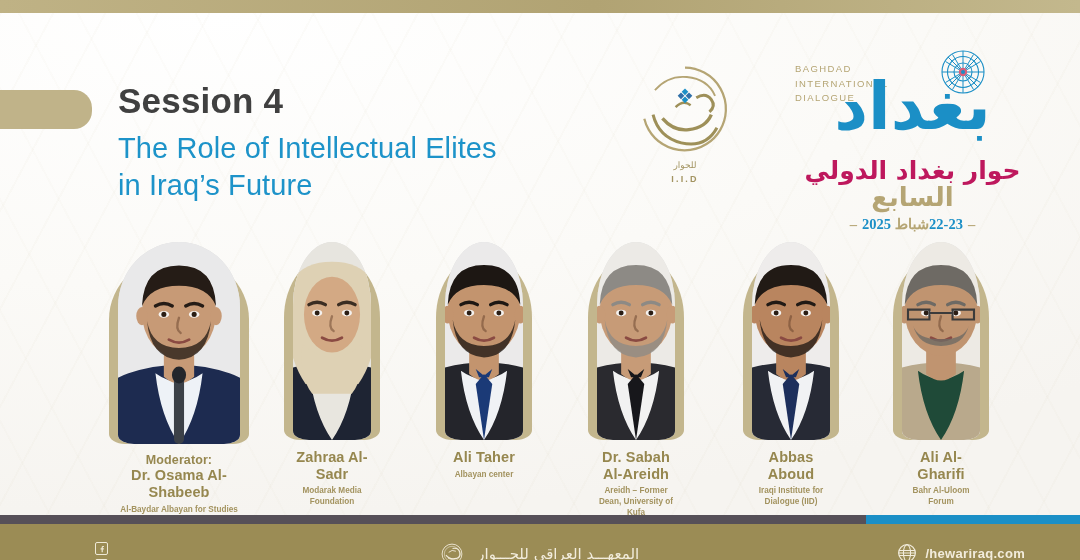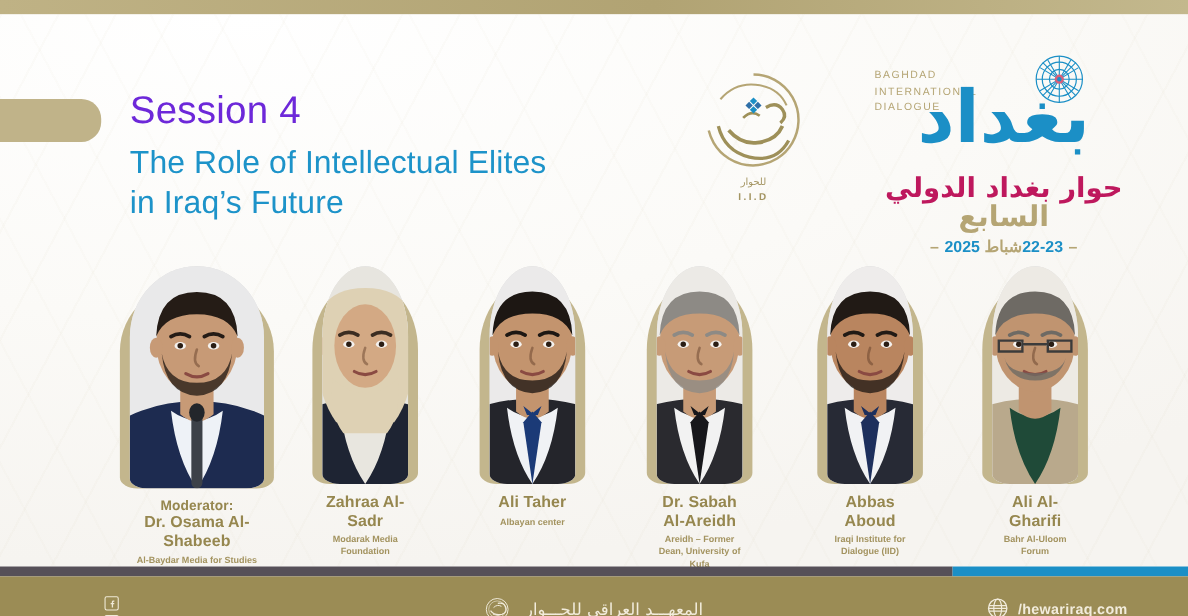--- a/index.html
+++ b/index.html
@@ -47,22 +47,22 @@
   .gold-tab {
     position: absolute; left: 0; top: 90px;
     width: 92px; height: 39px;
     background: #c0b389;
     border-radius: 0 18px 18px 0;
   }
 
   
   .heading { position: absolute; left: 118px; top: 82px; width: 540px; }
   .session-no {
-    font-size: 35px; font-weight: 400; letter-spacing: .2px;
-    color: #6d28d9; line-height: 1.1;
+    font-size: 35px; font-weight: 700; letter-spacing: .2px;
+    color: #404040; line-height: 1.1;
   }
   .session-title {
     margin-top: 9px;
     font-size: 29px; font-weight: 400; line-height: 1.28;
     color: #1d93c9; letter-spacing: .1px;
   }
   .session-title .l2 { display: block; }
 
   
   .iid-logo { position: absolute; left: 630px; top: 58px; width: 110px; height: 130px; }
@@ -99,21 +99,21 @@
     font-family: "DejaVu Sans", sans-serif;
   }
   .bid-arabic-ord {
     position: absolute; left: 0; top: 152px; width: 275px; text-align: center;
     font-size: 26px; color: #b5a574; direction: rtl; font-weight: 700;
     font-family: "DejaVu Sans", sans-serif;
   }
   .bid-date {
     position: absolute; left: 0; top: 186px; width: 275px; text-align: center;
     font-size: 14.5px; direction: rtl; font-weight: 700;
-    font-family: Liberation Sans, sans-serif; color: #1b8fc6;
+    font-family: Liberation Serif, serif; color: #1b8fc6;
     white-space: nowrap;
   }
   .bid-date .gold { color: #b5a574; }
   .bid-date .dash { color: #b5a574; padding: 0 5px; }
 
   
   .speakers { position: absolute; left: 0; top: 242px; width: 1080px; height: 260px; }
   .speaker { position: absolute; top: 0; padding-left: 44px; }
   .photo-wrap { position: relative; }
   .arch-back {
@@ -275,21 +275,21 @@
               <circle cx="59" cy="43" r="1.5" fill="#2a1d14"></circle>
               <path d="M50 45 q-2.5 7 1 9" stroke="rgba(90,55,35,.45)" stroke-width="1.4" fill="none" stroke-linecap="round"></path>
               <path d="M44 58 q6 3.5 12 0" stroke="#8a4a42" stroke-width="1.7" fill="none" stroke-linecap="round"></path>
               <path d="M31 47 q2 22 19 23 q17 -1 19 -23 q-3 16 -19 16 q-16 0 -19 -16 Z" fill="#251c16" opacity=".78"></path>
               <rect x="47" y="76" width="6" height="44" rx="3" fill="#3c4148"></rect>
               <ellipse cx="50" cy="79" rx="4.2" ry="5" fill="#23262b"></ellipse>
             </svg>
           </div>
         </div>
         <div class="sp-name"><span class="mod">Moderator:</span><span>Dr. Osama Al-Shabeeb</span></div>
-        <div class="sp-org">Al-Baydar Media for Studies</div>
+        <div class="sp-org">Al-Baydar Albayan for Studies</div>
       </div>
       <div class="speaker" style="left: 249px; width: 122px;">
         <div class="photo-wrap" style="height: 198px;">
           <div class="arch-back"></div>
           <div class="photo" style="height: 198px;">
             <svg viewBox="0 0 100 120" preserveAspectRatio="xMidYMid slice">
               <rect width="100" height="120" fill="#e7e5df"></rect>
               <path d="M-10 120 q6 -34 30 -42 q14 -5 30 -5 q16 0 30 5 q24 8 30 42 Z" fill="#1e2433"></path>
               <path d="M36 78 q14 10 28 0 q-3 26 -14 42 q-11 -16 -14 -42 Z" fill="#e8e6df"></path>
               <path d="M41 62 h18 v18 q-9 8 -18 0 Z" fill="#d3a984"></path>

